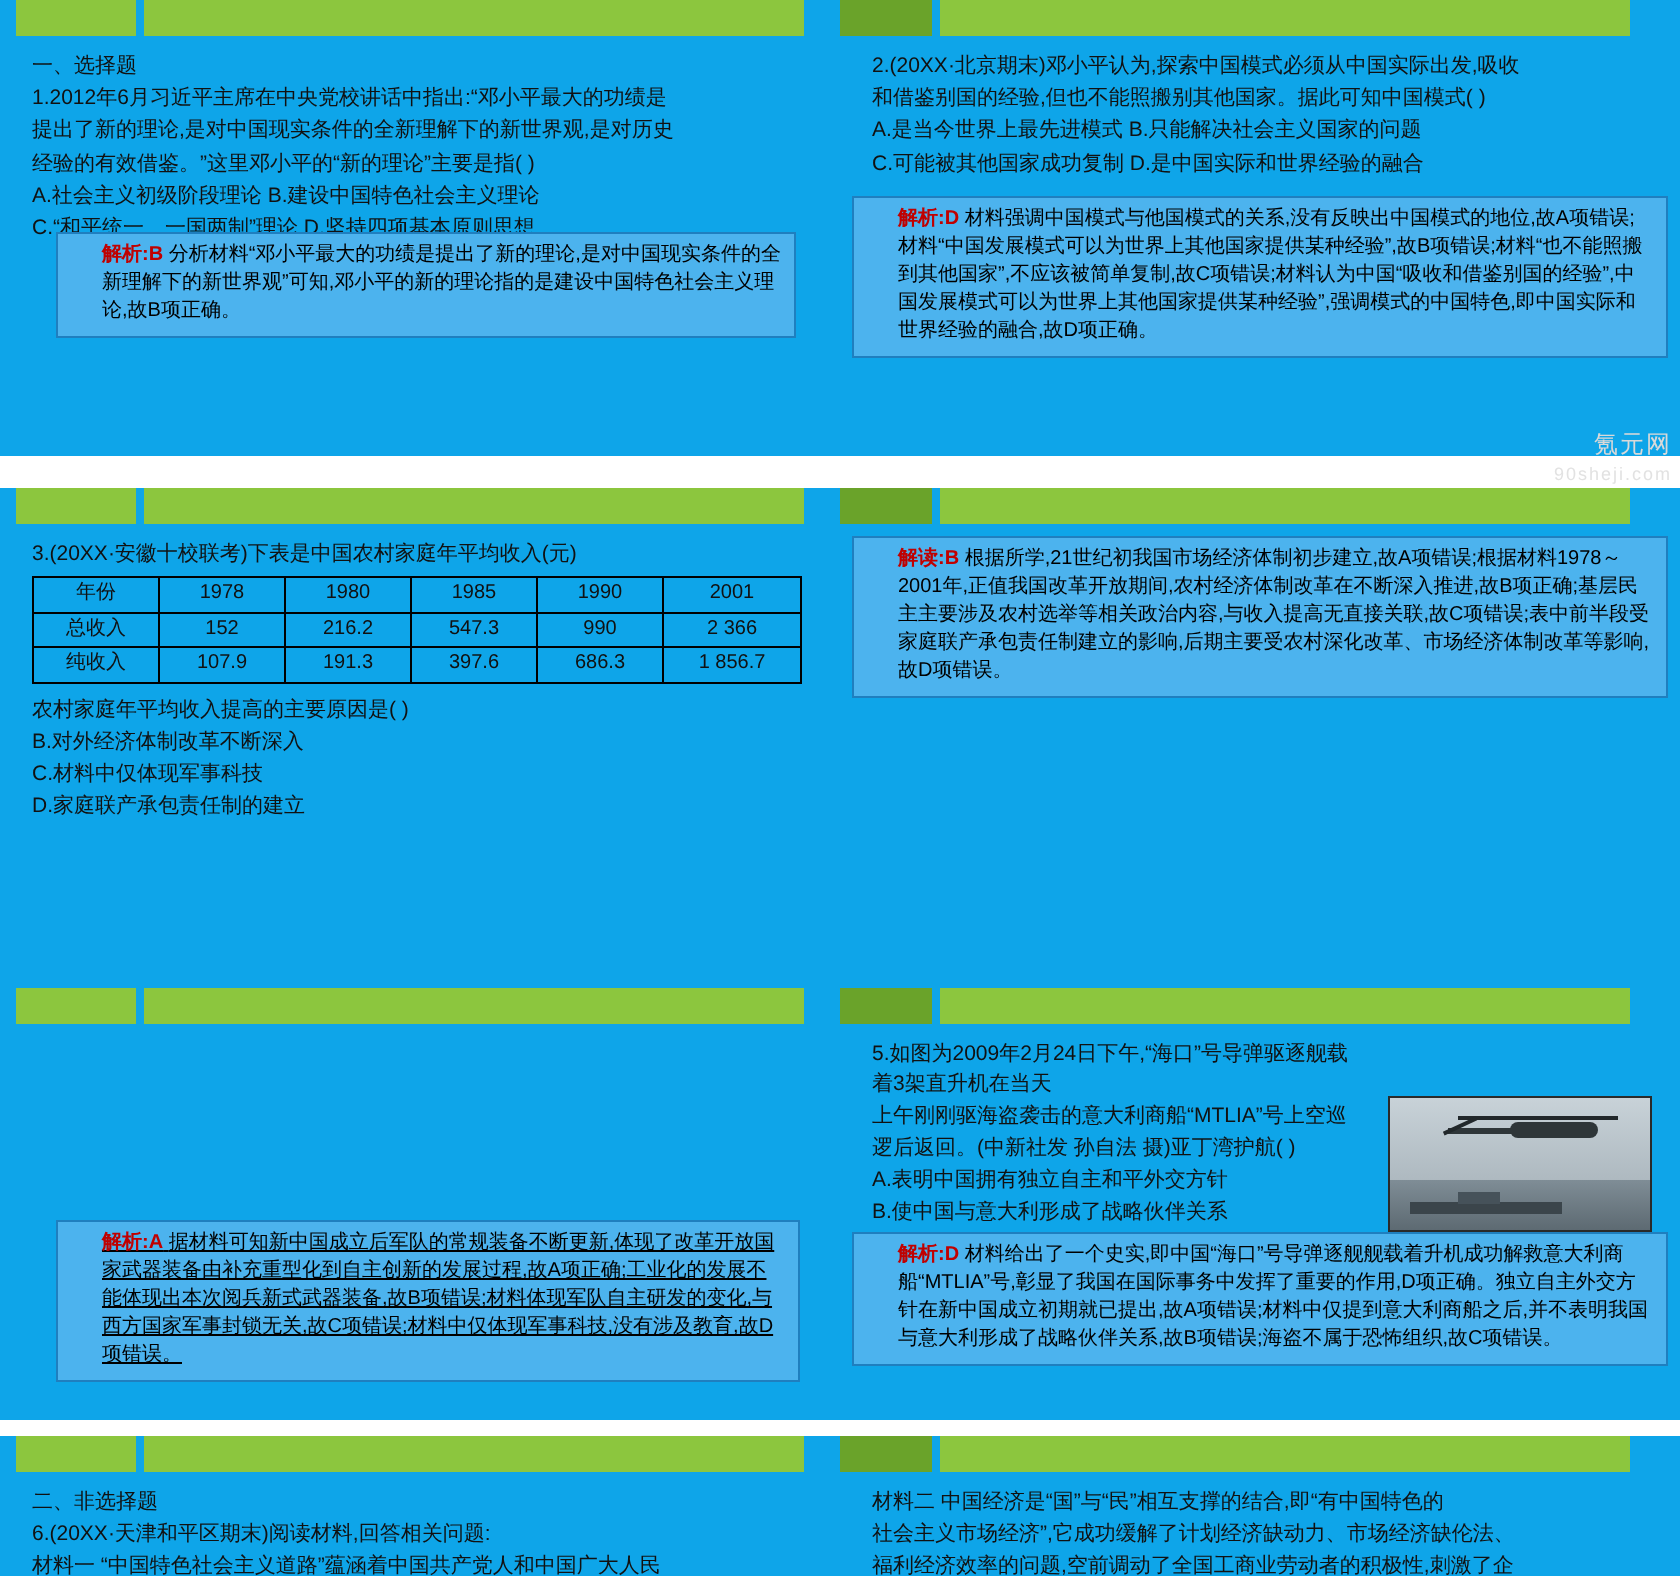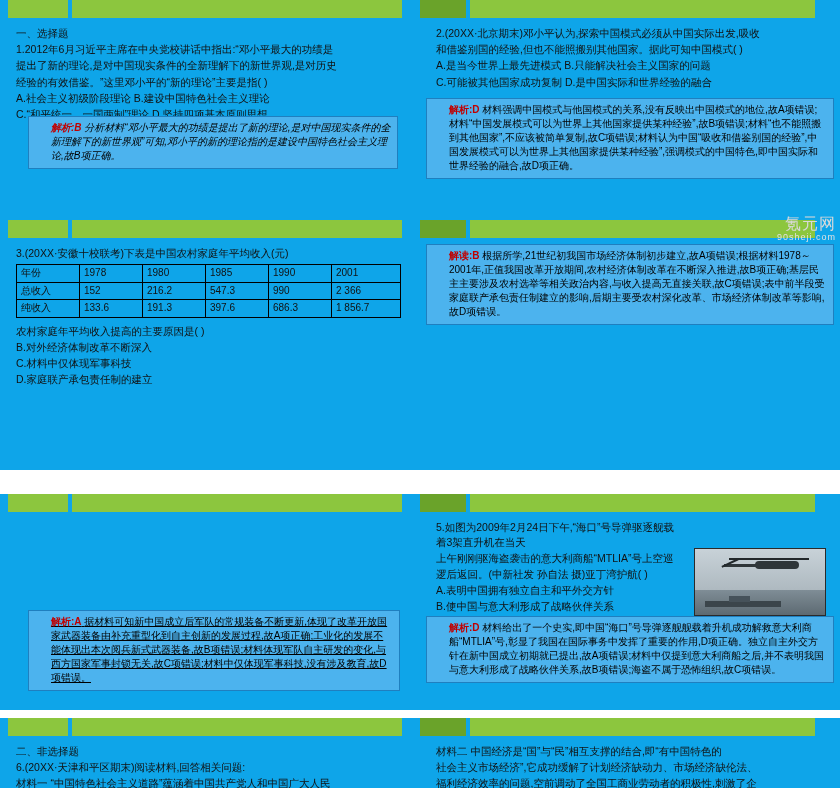--- a/index.html
+++ b/index.html
@@ -47,20 +47,21 @@
 
   
   table.t{
     border-collapse:collapse;
     font-size:10px;
     margin-top:3px;
   }
   table.t td{
     border:1px solid #000;
     padding:1px 4px;
+    text-align:center;
     white-space:nowrap;
   }
   table.t td.hd{font-weight:normal;}
 
   
   .photo{
     position:absolute;
     border:1px solid #2a2a2a;
     background:#b9c3c9;
     overflow:hidden;
@@ -68,42 +69,42 @@
   .photo .sky{position:absolute;left:0;top:0;right:0;height:62%;background:linear-gradient(#c8d2d8,#aeb9c0);}
   .photo .sea{position:absolute;left:0;bottom:0;right:0;height:38%;background:linear-gradient(#7f8d96,#5d6a72);}
   .photo .heli-body{position:absolute;left:46%;top:18%;width:34%;height:12%;background:#2f3639;border-radius:6px;}
   .photo .heli-tail{position:absolute;left:22%;top:23%;width:28%;height:4%;background:#2f3639;}
   .photo .rotor{position:absolute;left:26%;top:13%;width:62%;height:2px;background:#22282b;}
   .photo .rotor2{position:absolute;left:20%;top:20%;width:14%;height:2px;background:#22282b;transform:rotate(-25deg);}
   .photo .ship{position:absolute;left:8%;bottom:12%;width:58%;height:9%;background:#3b454b;}
   .photo .ship-t{position:absolute;left:26%;bottom:20%;width:16%;height:9%;background:#46525a;}
 
   
-  .wm{position:absolute;right:4px;top:214px;font-size:16px;color:#d9d9d9;letter-spacing:1px;}
+  .wm{position:absolute;right:4px;top:214px;font-size:12px;color:#d9d9d9;letter-spacing:1px;}
   .wm2{position:absolute;right:4px;top:232px;font-size:9px;color:#e2e2e2;letter-spacing:1px;}
 </style>
 </head>
 <body>
 
 <div class="page">
 
   <div class="band" style="top:0px;height:228px;">
     <div class="band-inner">
       <div class="col left">
         <div class="deco b1"></div>
         <div class="deco b2"></div>
         <div class="body-text">
           <p>一、选择题</p>
           <p>1.2012年6月习近平主席在中央党校讲话中指出:“邓小平最大的功绩是</p>
           <p>提出了新的理论,是对中国现实条件的全新理解下的新世界观,是对历史</p>
           <p>经验的有效借鉴。”这里邓小平的“新的理论”主要是指(    )</p>
           <p>A.社会主义初级阶段理论           B.建设中国特色社会主义理论</p>
           <p>C.“和平统一、一国两制”理论   D.坚持四项基本原则思想</p>
         </div>
-        <div class="ansbox" style="left:28px;top:116px;width:370px;font-style:italic;">
+        <div class="ansbox" style="left:28px;top:116px;width:370px;">
           <p><span class="tag">解析:B</span>
           <span>分析材料“邓小平最大的功绩是提出了新的理论,是对中国现实条件的全新理解下的新世界观”可知,邓小平的新的理论指的是建设中国特色社会主义理论,故B项正确。</span></p>
         </div>
       </div>
 
       <div class="col right">
         <div class="deco b3"></div>
         <div class="deco b4"></div>
         <div class="body-text">
           <p>2.(20XX·北京期末)邓小平认为,探索中国模式必须从中国实际出发,吸收</p>
@@ -112,21 +113,21 @@
           <p>C.可能被其他国家成功复制      D.是中国实际和世界经验的融合</p>
         </div>
         <div class="ansbox" style="left:6px;top:98px;width:408px;">
           <p><span class="tag">解析:D</span>
           <span>材料强调中国模式与他国模式的关系,没有反映出中国模式的地位,故A项错误;材料“中国发展模式可以为世界上其他国家提供某种经验”,故B项错误;材料“也不能照搬到其他国家”,不应该被简单复制,故C项错误;材料认为中国“吸收和借鉴别国的经验”,中国发展模式可以为世界上其他国家提供某种经验”,强调模式的中国特色,即中国实际和世界经验的融合,故D项正确。</span></p>
         </div>
       </div>
     </div>
   </div>
 
-  <div class="band" style="top:220px;height:250px;">
+  <div class="band" style="top:244px;height:250px;">
     <div class="band-inner">
       <div class="col left">
         <div class="deco b1"></div>
         <div class="deco b2"></div>
         <div class="body-text">
           <p>3.(20XX·安徽十校联考)下表是中国农村家庭年平均收入(元)</p>
           <table class="t">
             <tbody>
                 <tr>
               <td class="hd" style="width:54px">年份</td>
@@ -139,21 +140,21 @@
             <tr>
               <td class="hd">总收入</td>
               <td>152</td>
               <td>216.2</td>
               <td>547.3</td>
               <td>990</td>
               <td>2 366</td>
             </tr>
             <tr>
               <td class="hd">纯收入</td>
-              <td>133.6</td>
+              <td>107.9</td>
               <td>191.3</td>
               <td>397.6</td>
               <td>686.3</td>
               <td>1 856.7</td>
             </tr>
           </tbody>
             </table>
           <p style="margin-top:6px">农村家庭年平均收入提高的主要原因是(    )</p>
           <p>B.对外经济体制改革不断深入</p>
           <p>C.材料中仅体现军事科技</p>

